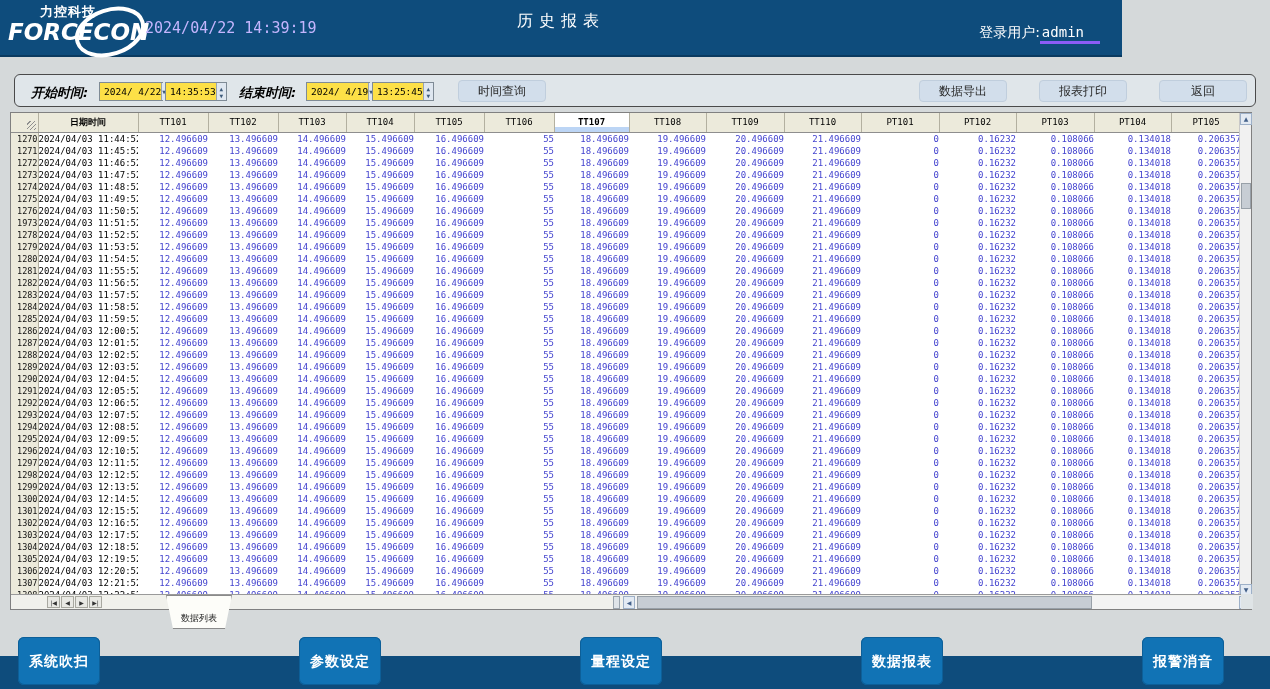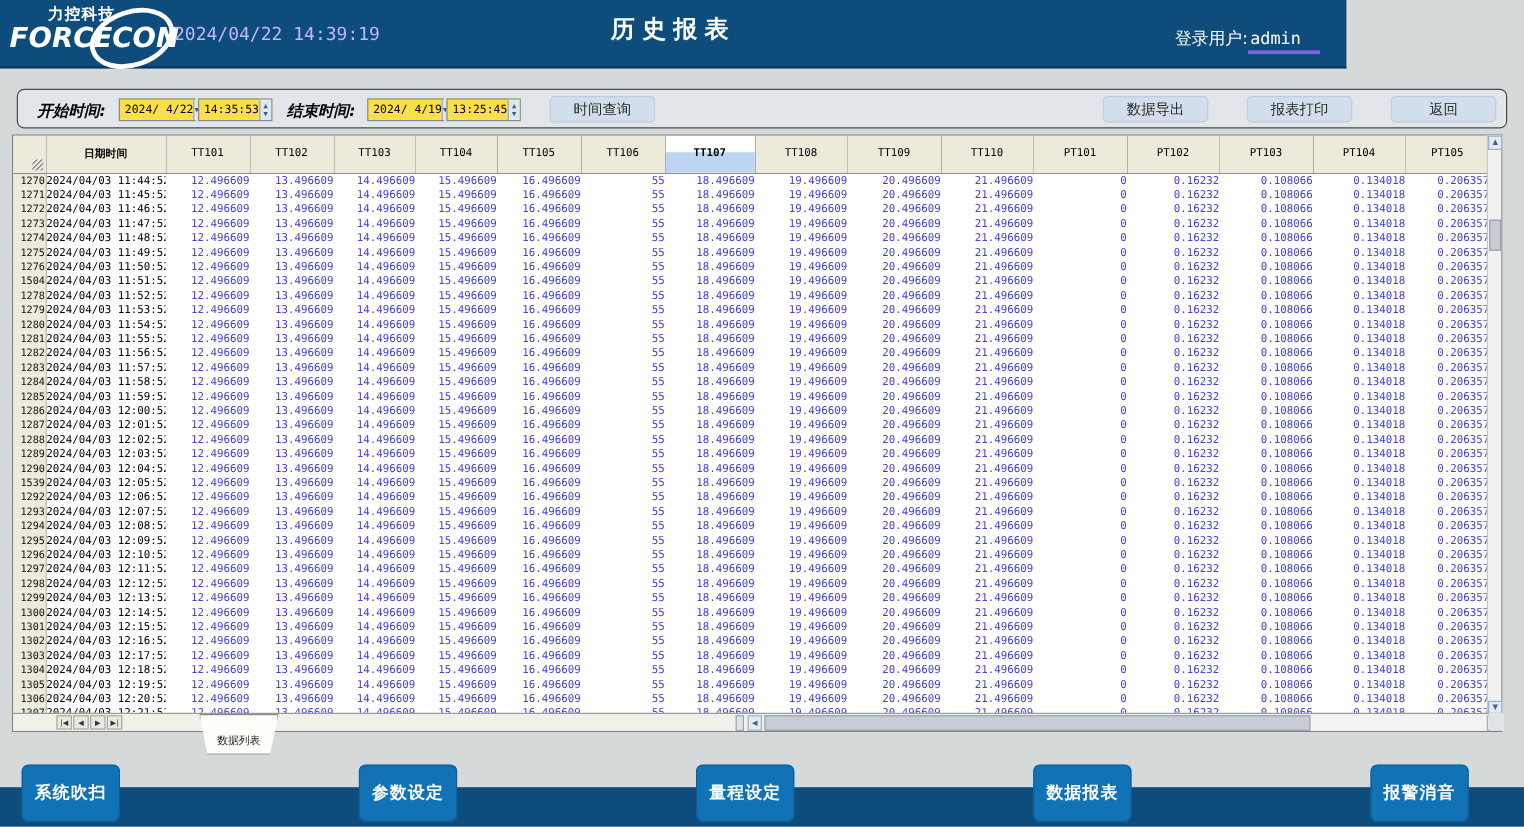--- a/index.html
+++ b/index.html
@@ -12,21 +12,21 @@
   
   .app-header { position:absolute; left:0; top:0; width:1122px; height:57px;
     background:#0e4c7c; border-bottom:2px solid #0a3a60; color:#fff; }
   .logo { position:absolute; left:8px; top:3px; width:140px; height:52px; }
   .logo-cn { font-size:13px; font-weight:bold; letter-spacing:1px; margin-left:32px; }
   .logo-en { font-size:23px; font-weight:bold; font-style:italic; margin-top:-2px; letter-spacing:0px; }
   .logo-swoosh { position:absolute; left:62px; top:1px; pointer-events:none; }
   .hdr-datetime { position:absolute; left:145px; top:19px; font-size:15px;
     font-family:"DejaVu Sans Mono", monospace; color:#c4b5fd; }
   .hdr-title { position:absolute; left:0; right:0; top:11px; text-align:center;
-    font-size:20px; font-weight:bold; letter-spacing:6px; }
+    font-size:16px; font-weight:normal; letter-spacing:6px; }
   .hdr-login { position:absolute; right:22px; top:24px; font-size:14px; }
   .hdr-login .user { border-bottom:3px solid #8b5cf6; padding:0 16px 1px 2px;
     font-family:"DejaVu Sans Mono", monospace; }
   
   .toolbar { position:absolute; left:14px; top:74px; width:1242px; height:33px;
     background:#e0e6ea; border:1px solid #4a4a4a; border-radius:6px; }
   .tb-label { position:absolute; top:9px; font-size:13px; font-weight:bold;
     font-style:italic; color:#000; }
   .field { position:absolute; top:7px; height:19px; background:#fde047;
     border:1px solid #7f8b96; display:flex; align-items:center;
@@ -38,21 +38,21 @@
   .spin span { line-height:7px; }
   .tb-btn { position:absolute; top:5px; height:22px; width:88px;
     background:#d2deeb; border:1px solid #c0cedd; border-radius:4px;
     font-size:12px; color:#2a2a2a; text-align:center; line-height:20px; }
   
   .grid { position:absolute; left:10px; top:112px; width:1242px; height:498px;
     background:#fff; border:1px solid #808080; }
   .grid-scroll { position:absolute; left:0; top:0; width:1230px; height:483px; overflow:hidden; }
   table.rpt { border-collapse:collapse; table-layout:fixed; width:1230px;
     font-family:"DejaVu Sans Mono", monospace; font-size:9px; }
-  table.rpt th { height:31px; background:#eceadb; border-right:1px solid #b3b0a0;
+  table.rpt th { height:19px; background:#eceadb; border-right:1px solid #b3b0a0;
     border-bottom:1px solid #8e8e8e; font-weight:normal; font-size:9px; color:#000;
     position:relative; white-space:nowrap; overflow:hidden; }
   table.rpt th.datecol { font-weight:bold; }
   table.rpt th.sel { font-weight:bold;
     background:linear-gradient(180deg,#ffffff 0 14px,#bcd5f5 14px 20px); }
   table.rpt th.corner::after { content:""; position:absolute; right:2px; bottom:2px;
     width:9px; height:9px;
     background:repeating-linear-gradient(135deg, transparent 0 2px, #8f8f8f 2px 3px); }
   table.rpt td { height:12px; line-height:12px; padding:0; white-space:nowrap; overflow:hidden; }
   td.rn { background:#eceadb; border-right:1px solid #b3b0a0; text-align:right;
@@ -307,21 +307,21 @@
             <td class="val">19.496609</td>
             <td class="val">20.496609</td>
             <td class="val">21.496609</td>
             <td class="val">0</td>
             <td class="val">0.16232</td>
             <td class="val">0.108066</td>
             <td class="val">0.134018</td>
             <td class="val">0.206357</td>
           </tr>
           <tr>
-            <td class="rn">1504</td>
+            <td class="rn">1973</td>
             <td class="dt">2024/04/03 11:51:52</td>
             <td class="val">12.496609</td>
             <td class="val">13.496609</td>
             <td class="val">14.496609</td>
             <td class="val">15.496609</td>
             <td class="val">16.496609</td>
             <td class="val">55</td>
             <td class="val">18.496609</td>
             <td class="val">19.496609</td>
             <td class="val">20.496609</td>
@@ -573,21 +573,21 @@
             <td class="val">19.496609</td>
             <td class="val">20.496609</td>
             <td class="val">21.496609</td>
             <td class="val">0</td>
             <td class="val">0.16232</td>
             <td class="val">0.108066</td>
             <td class="val">0.134018</td>
             <td class="val">0.206357</td>
           </tr>
           <tr>
-            <td class="rn">1539</td>
+            <td class="rn">1291</td>
             <td class="dt">2024/04/03 12:05:52</td>
             <td class="val">12.496609</td>
             <td class="val">13.496609</td>
             <td class="val">14.496609</td>
             <td class="val">15.496609</td>
             <td class="val">16.496609</td>
             <td class="val">55</td>
             <td class="val">18.496609</td>
             <td class="val">19.496609</td>
             <td class="val">20.496609</td>

